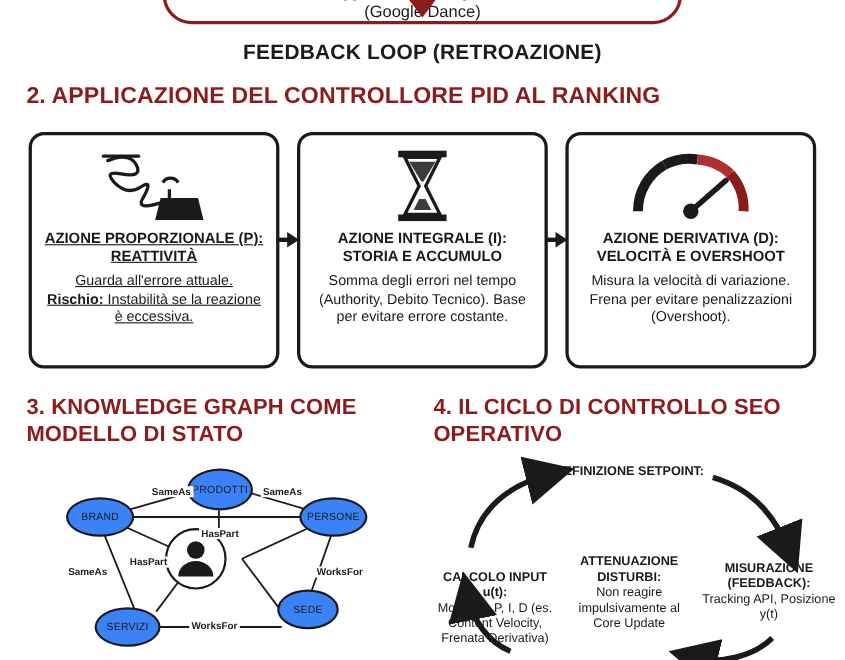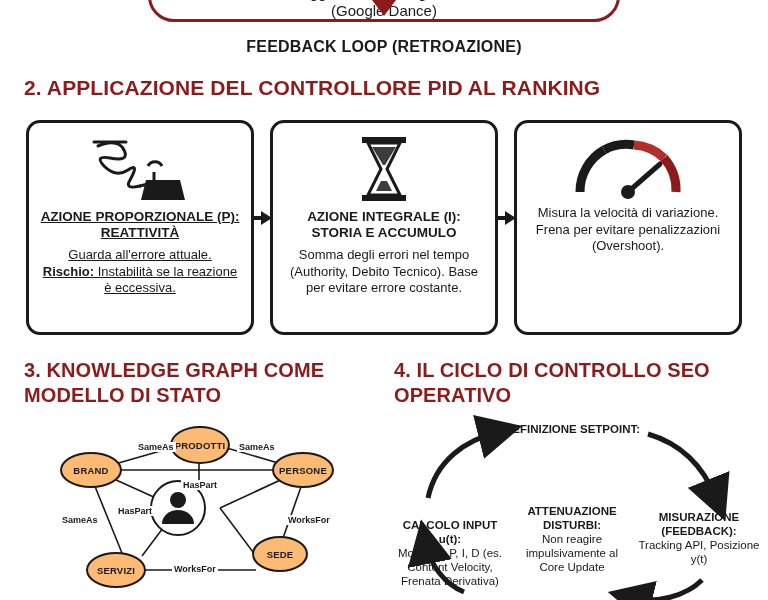--- a/index.html
+++ b/index.html
@@ -53,21 +53,21 @@
     border-left: 18px solid transparent;
     border-right: 18px solid transparent;
     border-top: 24px solid #8c1c1c;
   }
   .feedback-label {
     position: absolute;
     left: 0;
     top: 38px;
     width: 768px;
     text-align: center;
-    font-size: 16px;
+    font-size: 19px;
     font-weight: bold;
     letter-spacing: 0.2px;
     color: #1a1a1a;
   }
 
   
   .sec-head {
     position: absolute;
     font-weight: bold;
     color: #8c1c1c;
@@ -163,26 +163,26 @@
     position: absolute;
     left: 24px;
     top: 418px;
     width: 340px;
     height: 182px;
   }
   .kg-node {
     position: absolute;
     border: 2px solid #1a1a1a;
     border-radius: 50%;
-    background: #fdba74;
+    background: #3b82f6;
     display: flex;
     align-items: center;
     justify-content: center;
     font-size: 9.5px;
-    font-weight: bold;
+    font-weight: normal;
     letter-spacing: 0.2px;
     box-sizing: border-box;
   }
   .kg-edge-label {
     position: absolute;
     font-size: 9px;
     font-weight: bold;
     background: #fff;
     padding: 0 2px;
     white-space: nowrap;
@@ -275,20 +275,21 @@
     <div class="card-icon">
       <svg width="120" height="66" viewBox="0 0 120 66" aria-hidden="true">
         <path d="M12 56 A48 48 0 0 1 36 14" stroke="#1a1a1a" stroke-width="9" fill="none" stroke-linecap="butt"></path>
         <path d="M36 14 A48 48 0 0 1 66 9" stroke="#1a1a1a" stroke-width="9" fill="none"></path>
         <path d="M66 9 A48 48 0 0 1 96 22" stroke="#b03030" stroke-width="9" fill="none"></path>
         <path d="M96 22 A48 48 0 0 1 108 56" stroke="#8c1c1c" stroke-width="9" fill="none"></path>
         <path d="M60 56 L92 28" stroke="#1a1a1a" stroke-width="5" stroke-linecap="round"></path>
         <circle cx="60" cy="56" r="7" fill="#1a1a1a"></circle>
       </svg>
     </div>
+    <div class="card-title">AZIONE DERIVATIVA (D): VELOCITÀ E OVERSHOOT</div>
     <div class="card-body">Misura la velocità di variazione. Frena per evitare penalizzazioni (Overshoot).</div>
   </div>
 
   <div class="sec-head" id="sec3-head">3. KNOWLEDGE GRAPH COME MODELLO DI STATO</div>
 
   <div class="kg">
     <svg width="340" height="182" viewBox="0 0 340 182" style="position:absolute;left:0;top:0;" aria-hidden="true">
       <g stroke="#1a1a1a" stroke-width="1.6" fill="none">
         <line x1="70" y1="52" x2="154" y2="28"></line>
         <line x1="196" y1="28" x2="278" y2="52"></line>

